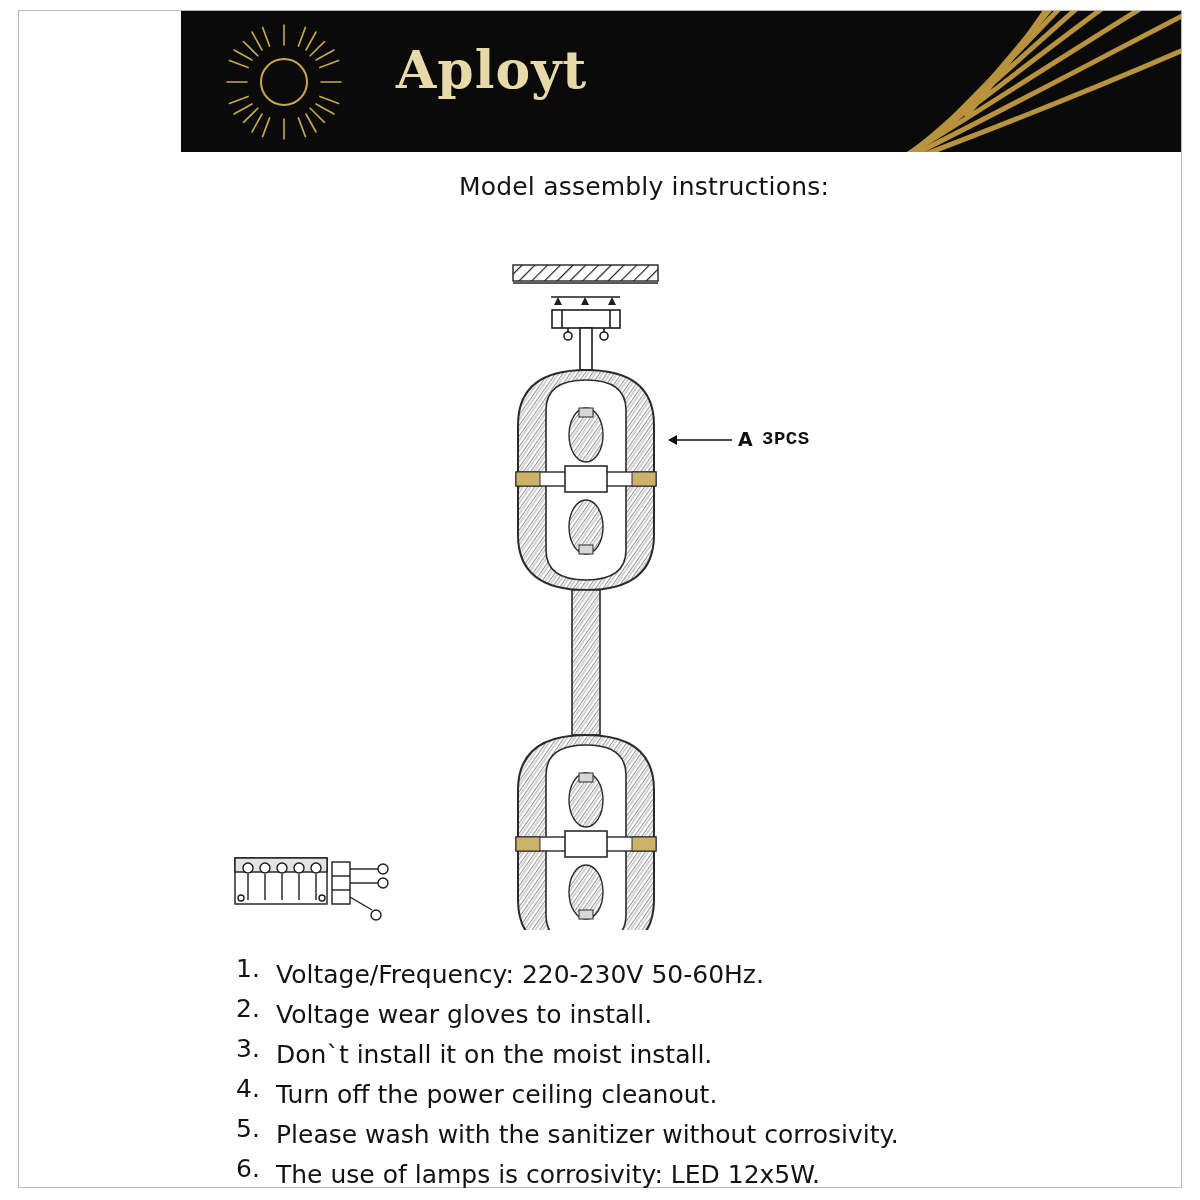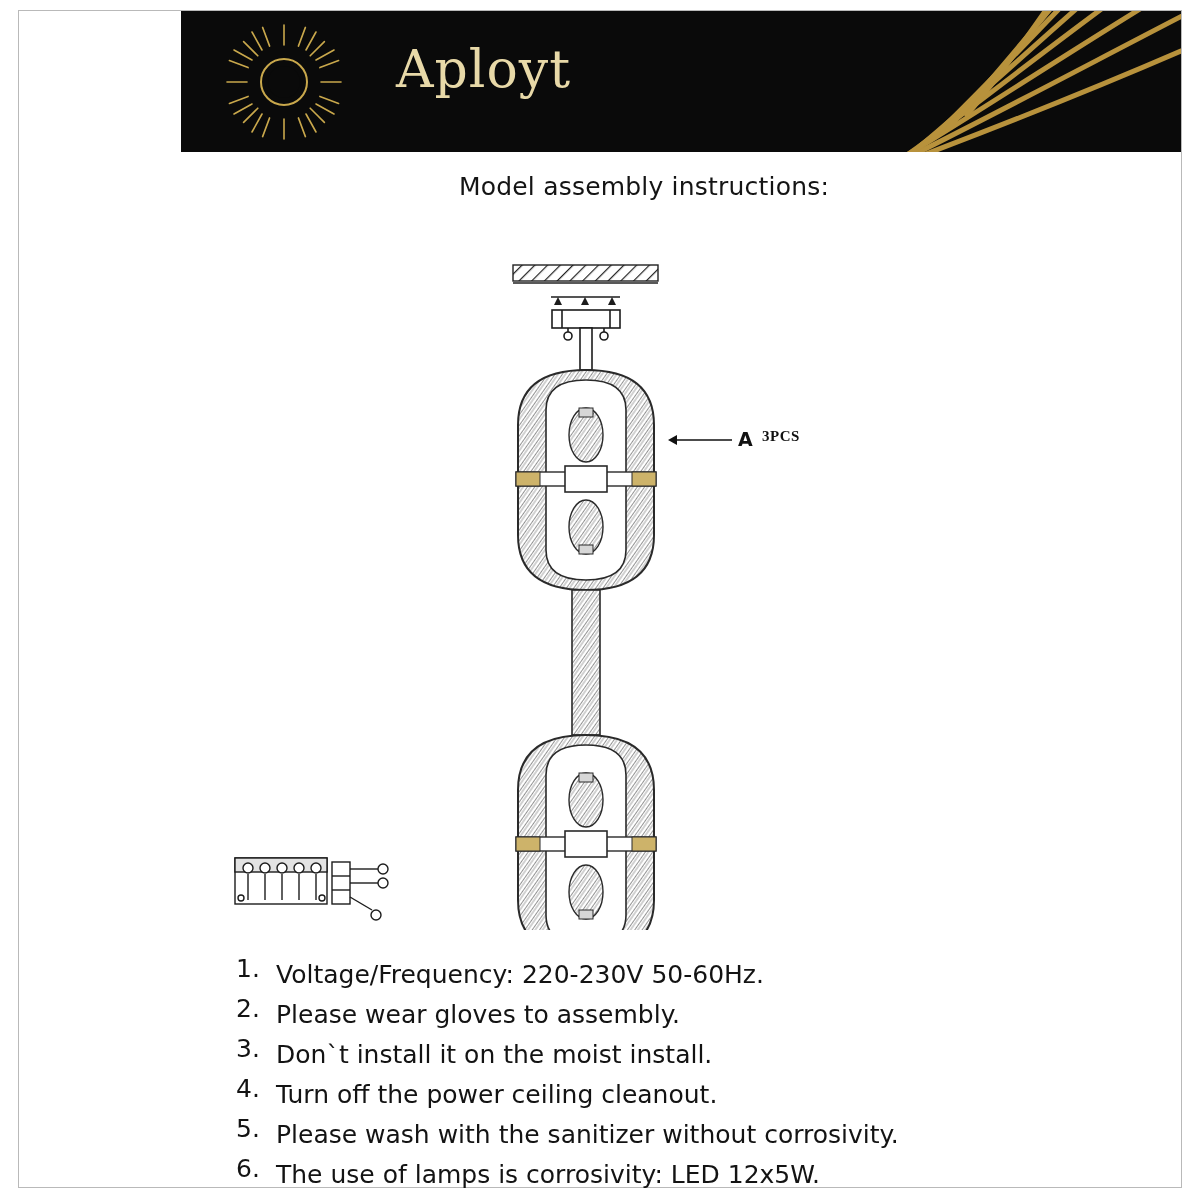--- a/index.html
+++ b/index.html
@@ -47,21 +47,21 @@
     overflow: hidden;
   }
   .banner-logo-text {
     position: absolute;
     left: 215px;
     top: 28px;
     font-family: "DejaVu Serif", serif;
     font-size: 52px;
     letter-spacing: 1px;
     color: #e8d9a8;
-    font-weight: 400;
+    font-weight: 700;
   }
   .sunburst {
     position: absolute;
     left: 40px;
     top: 8px;
     width: 126px;
     height: 126px;
   }
   .rays {
     position: absolute;
@@ -94,22 +94,22 @@
     left: 180px;
     top: 250px;
     width: 840px;
     height: 680px;
   }
 
   .callout-label {
     position: absolute;
     left: 762px;
     top: 428px;
-    font-family: Liberation Serif, serif;
-    font-size: 15px;
+    font-family: Liberation Mono, monospace;
+    font-size: 19px;
     font-weight: 700;
     color: #111;
     letter-spacing: 0.5px;
   }
 
   
   .notes {
     position: absolute;
     left: 236px;
     top: 952px;
@@ -299,21 +299,21 @@
   <div class="callout-label">3PCS</div>
 
   <div class="notes">
 
     <div class="note-row">
       <span class="note-num">1.</span>
       <span class="note-text">Voltage/Frequency: 220-230V 50-60Hz.</span>
     </div>
     <div class="note-row">
       <span class="note-num">2.</span>
-      <span class="note-text">Please wear gloves to assembly.</span>
+      <span class="note-text">Voltage wear gloves to install.</span>
     </div>
     <div class="note-row">
       <span class="note-num">3.</span>
       <span class="note-text">Don`t install it on the moist install.</span>
     </div>
     <div class="note-row">
       <span class="note-num">4.</span>
       <span class="note-text">Turn off the power ceiling cleanout.</span>
     </div>
     <div class="note-row">

